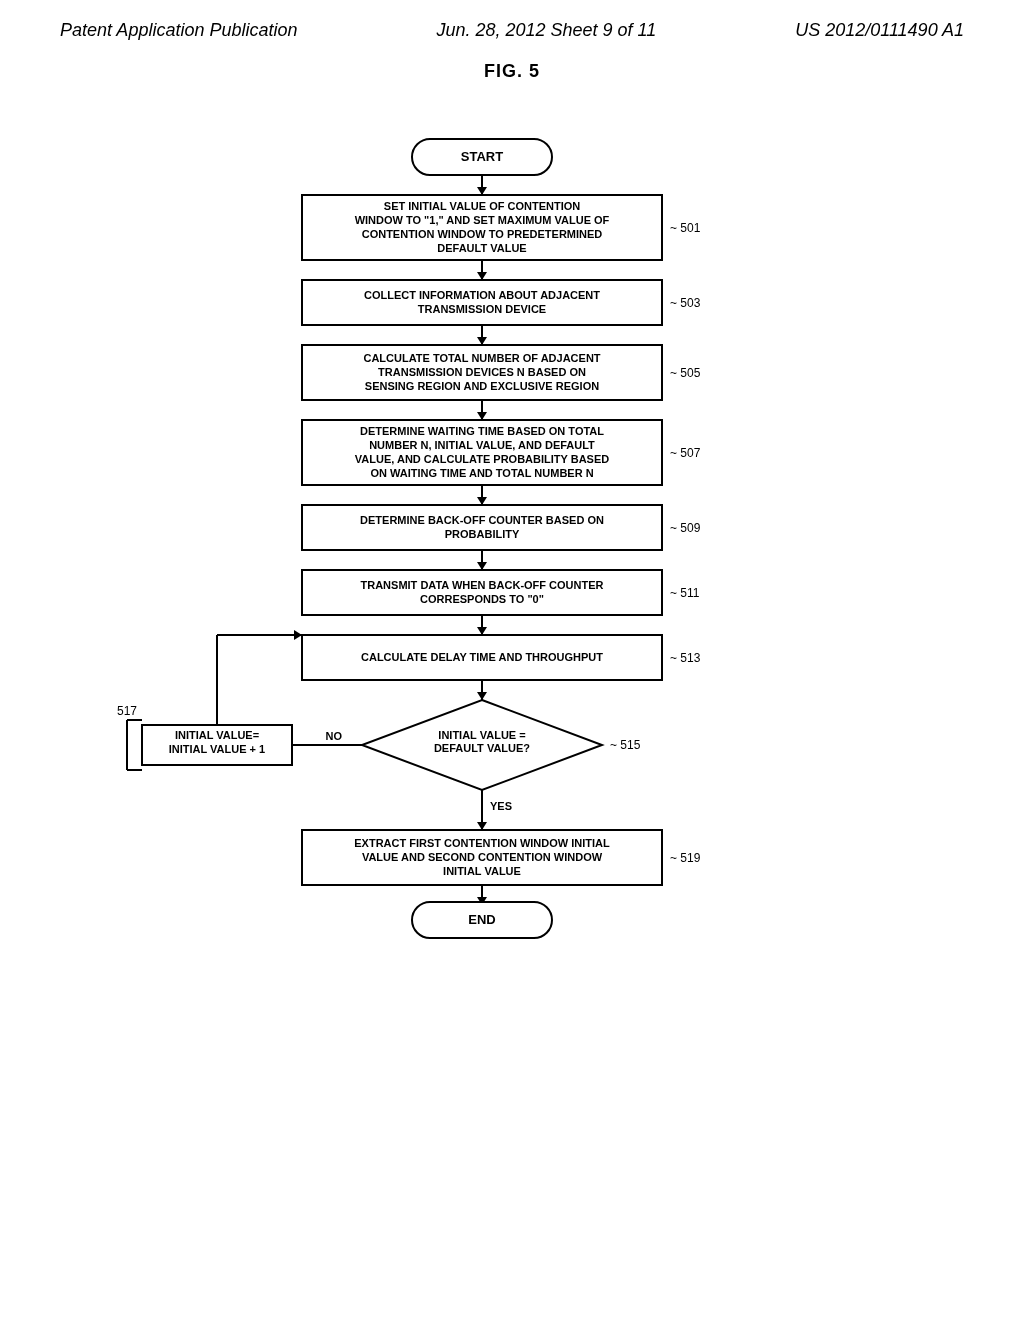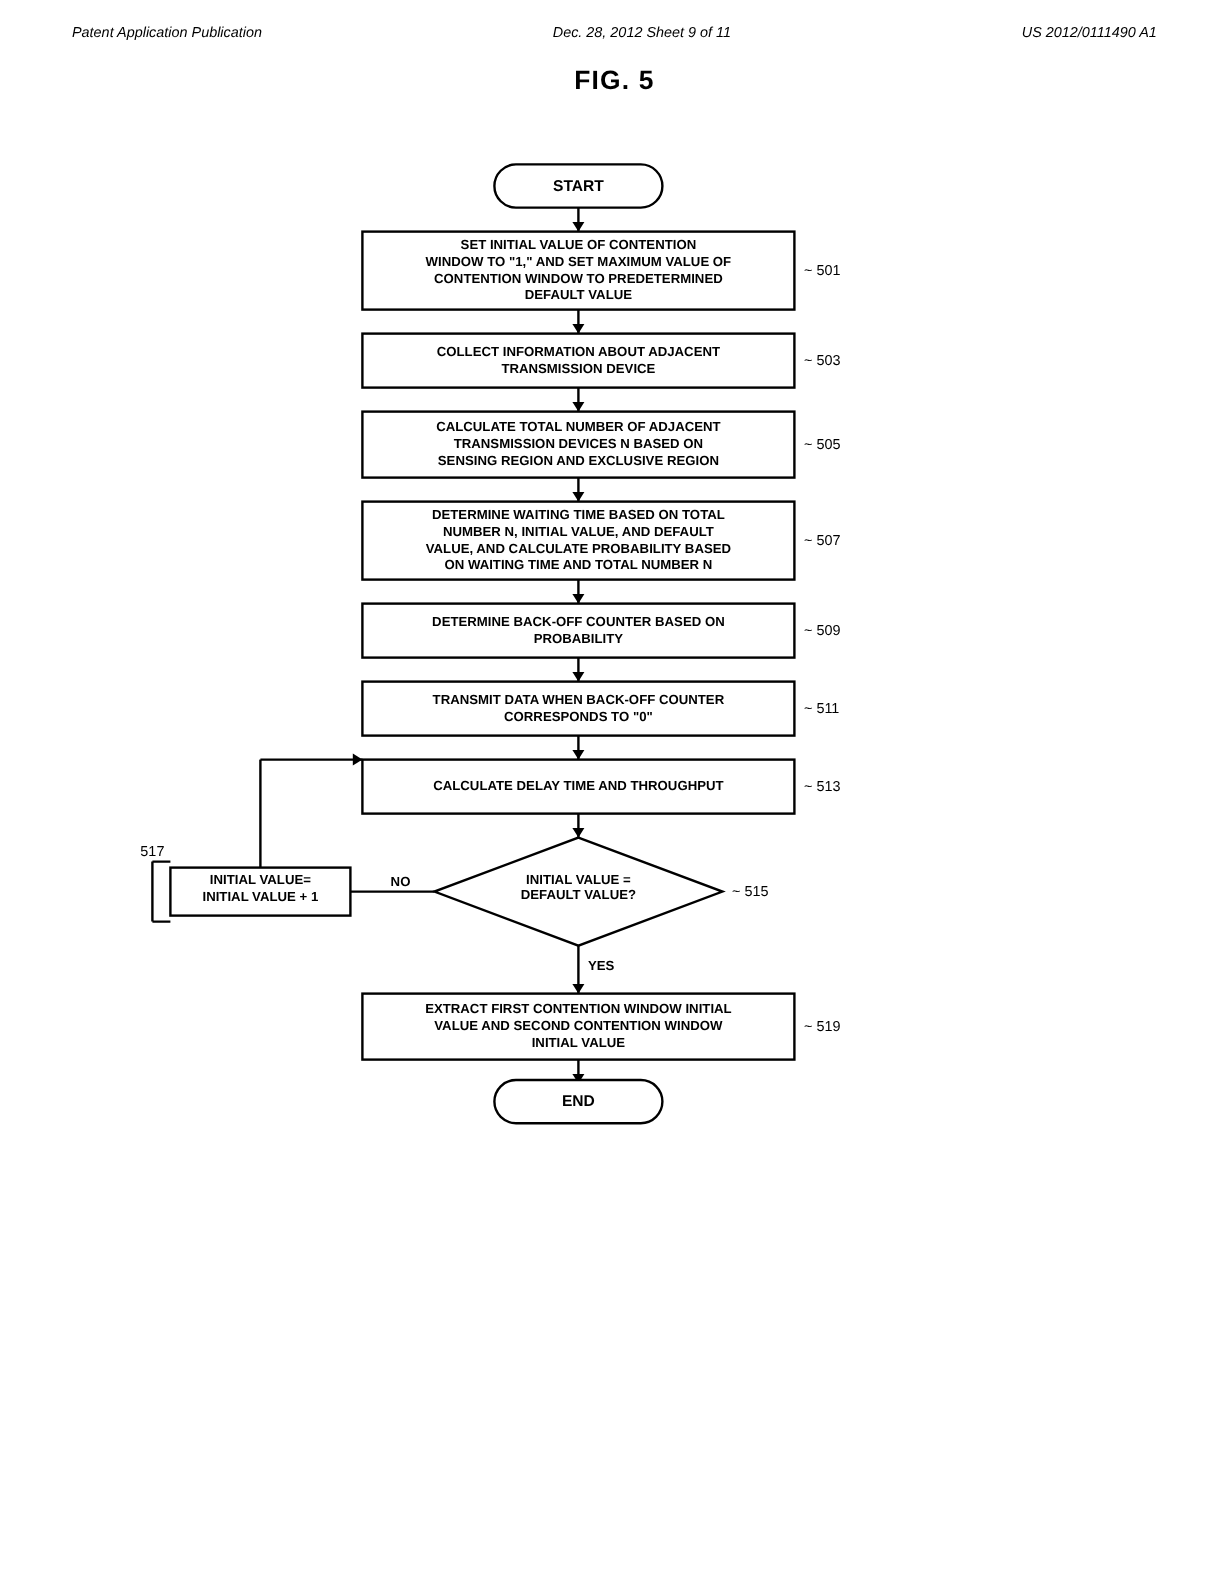--- a/index.html
+++ b/index.html
@@ -7,26 +7,26 @@
       background: #fff;
       font-family: Arial, sans-serif;
       width: 1024px;
       min-height: 1320px;
       position: relative;
     }
   </style>
 </head>
 <body>
 <div style="width: 1024px; min-height: 1320px; background: rgb(255, 255, 255); font-family: Arial, sans-serif; padding: 20px 60px; position: relative;">
-    <div style="display: flex; justify-content: space-between; font-size: 12px; font-style: italic; margin-bottom: 20px; gap: 48px;">
+    <div style="display: flex; justify-content: space-between; font-size: 18px; font-style: italic; margin-bottom: 20px; gap: 48px;">
     <span>Patent Application Publication</span>
-    <span>Dec. 28, 2012  Sheet 9 of 11</span>
+    <span>Jun. 28, 2012  Sheet 9 of 11</span>
     <span>US 2012/0111490 A1</span>
   </div>
-    <div style="text-align: center; font-weight: bold; font-size: 22px; margin-bottom: 20px; letter-spacing: 1px;">FIG. 5</div>
+    <div style="text-align: center; font-weight: bold; font-size: 18px; margin-bottom: 20px; letter-spacing: 1px;">FIG. 5</div>
     <svg width="900" height="1100" viewBox="0 0 900 1100" style="display: block; margin: 0px auto;">
       <g>
         <rect x="350" y="37" width="140" height="36" rx="18" ry="18" fill="#fff" stroke="#000" stroke-width="2"></rect>
         <text x="420" y="59" text-anchor="middle" font-size="13" font-weight="bold" font-family="Arial">START</text>
       </g>
       <g>
         <line x1="420" y1="73" x2="420" y2="93" stroke="#000" stroke-width="2"></line>
         <polygon points="420,93 415,85 425,85" fill="#000"></polygon>
       </g>
       <g>

